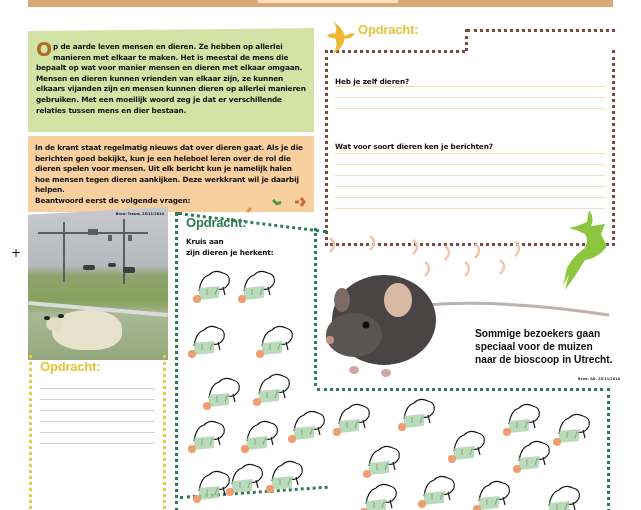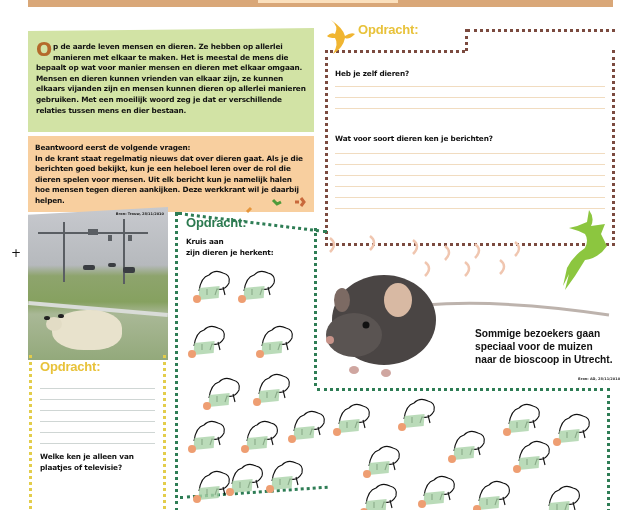--- a/index.html
+++ b/index.html
@@ -40,21 +40,21 @@
   .photo .ear { position: absolute; width: 6px; height: 4px; background: #222; border-radius: 50%; }
 
   .q-left {
     position: absolute; left: 29px; top: 355px; width: 137px; height: 160px;
     border-left: 3px dotted #e3cd4b; border-right: 3px dotted #e3cd4b;
     padding: 4px 8px;
   }
   .opdracht { font-family: "Liberation Sans", sans-serif; font-weight: bold; font-size: 13px; letter-spacing: -0.2px; }
   .op-yellow { color: #e8c23a; }
   .op-green { color: #2c7a50; }
-  .q-text { font-size: 7.3px; font-weight: bold; line-height: 10.5px; margin-top: 4px; letter-spacing: -0.15px; }
+  .q-text { font-size: 7.3px; font-weight: bold; line-height: 10.5px; margin-top: 12px; letter-spacing: -0.15px; }
   .lines div { height: 11px; border-bottom: 1px solid #cfd6d4; }
 
   .kruis-box {
     position: absolute; left: 175px; top: 212px; width: 142px; height: 300px;
     border-left: 3px dotted #2e7d55;
   }
   .kruis-top { position: absolute; left: 178px; top: 212px; width: 150px; height: 2px; border-top: 3px dotted #2e7d55; transform: rotate(7deg); transform-origin: left; }
   .kruis-right { position: absolute; left: 314px; top: 228px; height: 158px; border-left: 3px dotted #2e7d55; }
   .kruis-head { position: absolute; left: 186px; top: 215px; }
   .kruis-text { position: absolute; left: 186px; top: 237px; font-size: 7.3px; font-weight: bold; line-height: 10.6px; letter-spacing: -0.15px; }
@@ -91,22 +91,22 @@
 <div class="topbar">
     <div class="light"></div>
   </div>
 
 <div class="intro-box">
   <span class="dropcap">O</span>
   <span>p de aarde leven mensen en dieren. Ze hebben op allerlei manieren met elkaar te maken. Het is meestal de mens die bepaalt op wat voor manier mensen en dieren met elkaar omgaan. Mensen en dieren kunnen vrienden van elkaar zijn, ze kunnen elkaars vijanden zijn en mensen kunnen dieren op allerlei manieren gebruiken. Met een moeilijk woord zeg je dat er verschillende relaties tussen mens en dier bestaan.</span>
 </div>
 
 <div class="news-box">
+  <div>In de krant staat regelmatig nieuws dat over dieren gaat. Als je die berichten goed bekijkt, kun je een heleboel leren over de rol die dieren spelen voor mensen. Uit elk bericht kun je namelijk halen hoe mensen tegen dieren aankijken. Deze werkkrant wil je daarbij helpen.</div>
   <div>Beantwoord eerst de volgende vragen:</div>
-  <div>In de krant staat regelmatig nieuws dat over dieren gaat. Als je die berichten goed bekijkt, kun je een heleboel leren over de rol die dieren spelen voor mensen. Uit elk bericht kun je namelijk halen hoe mensen tegen dieren aankijken. Deze werkkrant wil je daarbij helpen.</div>
   <svg style="position:absolute;left:215px;top:58px" width="70" height="22">
     <path d="M4 18 l4 -4" stroke="#e6953a" stroke-width="3"></path>
     <path d="M30 6 l4 4 l4 -2" stroke="#4e9a3a" stroke-width="3" fill="none"></path>
     <path d="M52 8 l4 0 M58 4 l3 4 l-3 4" stroke="#c8683b" stroke-width="3" fill="none"></path>
   </svg>
 </div>
 
 <div class="photo">
   <div class="credit">Bron: Trouw, 28/11/2010</div>
   <div class="pole" style="left:10px;top:25px;width:110px;height:2px"></div>
@@ -130,21 +130,20 @@
 <div class="q-left">
   <div class="opdracht op-yellow">Opdracht:</div>
   <div class="lines" style="margin-top:4px">
     <div></div>
       <div></div>
       <div></div>
       <div></div>
       <div></div>
       <div></div>
   </div>
-  <div class="q-text" style="margin-top:8px">Welke ken je alleen van plaatjes of televisie?</div>
 </div>
 
 <div class="right-top-a"></div>
 <div class="right-top-c"></div>
 <div class="right-top-b"></div>
 <div class="right-box"></div>
 <svg class="fish" width="32" height="40">
   <path d="M6 4 Q18 12 20 20 Q26 16 30 18 Q24 24 20 22 Q18 32 8 38 Q14 28 10 22 Q4 22 2 20 Q6 16 10 18 Q14 10 6 4Z" fill="#f0b531"></path>
 </svg>
 <div class="opdracht op-yellow right-head">Opdracht:</div>

